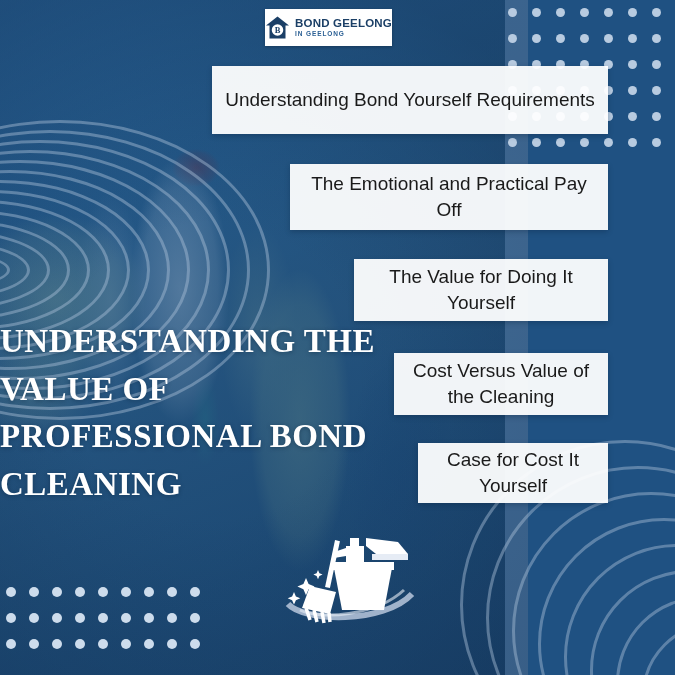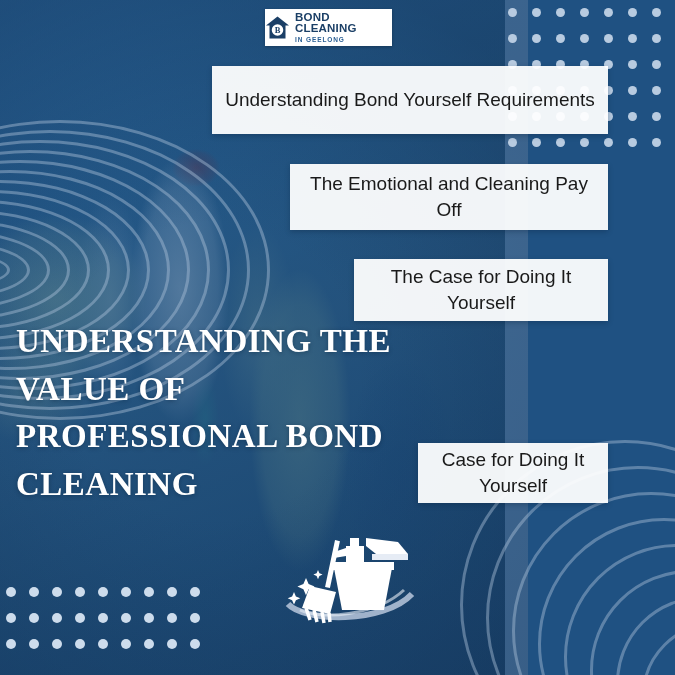--- a/index.html
+++ b/index.html
@@ -95,21 +95,21 @@
     color:#1b3f66;
   }
   .logo-sub {
     font-family:"Liberation Sans", sans-serif;
     font-weight:bold; font-size:6.5px; letter-spacing:0.9px;
     color:#2a5f94; margin-top:2px;
   }
 
   
   .headline {
-    position:absolute; left:16px; top:318px; width:380px;
+    position:absolute; left:0; top:318px; width:380px;
     font-family:"Liberation Serif", serif;
     font-size:33px; line-height:1.44;
     letter-spacing:0.5px;
     color:#ffffff;
     text-transform:uppercase;
     text-shadow:0 1px 4px rgba(10,35,60,0.45);
   }
 
   
   .card {
@@ -249,31 +249,32 @@
       <i style="left: 184px; top: 52px;"></i>
     </div>
 
   <div class="logo-box">
     <svg class="logo-mark" viewBox="0 0 50 50">
       <path d="M25 3 L48 21 L41 21 L41 47 L9 47 L9 21 L2 21 Z" fill="#1b3f66"></path>
       <circle cx="25" cy="30" r="11.5" fill="#ffffff"></circle>
       <text x="25" y="35.5" font-family="Liberation Serif, serif" font-size="17" font-weight="bold" text-anchor="middle" fill="#1b3f66">B</text>
     </svg>
     <span class="logo-text">
-      <span class="logo-title">BOND CLEANING</span>
+      <span class="logo-title">BOND GEELONG</span>
       <span class="logo-sub">IN GEELONG</span>
     </span>
   </div>
 
   <h1 class="headline">Understanding the Value of Professional Bond Cleaning</h1>
 
   <div class="card card-1">Understanding Bond Yourself Requirements</div>
-  <div class="card card-2">The Emotional and Cleaning Pay Off</div>
-  <div class="card card-3">The Case for Doing It Yourself</div>
-  <div class="card card-5">Case for Doing It Yourself</div>
+  <div class="card card-2">The Emotional and Practical Pay Off</div>
+  <div class="card card-3">The Value for Doing It Yourself</div>
+  <div class="card card-4">Cost Versus Value of the Cleaning</div>
+  <div class="card card-5">Case for Cost It Yourself</div>
 
   <svg class="clean-icon" viewBox="0 0 140 112">
 
     <path d="M8 88 C24 106 104 108 132 78" stroke="#b9c7dc" stroke-width="6" fill="none" opacity="0.85"></path>
     <path d="M20 94 C40 104 96 100 124 74" stroke="#e8eef7" stroke-width="3" fill="none" opacity="0.6"></path>
 
     <path d="M86 22 L118 26 L128 38 L96 38 L86 30 Z" fill="#ffffff"></path>
     <path d="M92 38 L128 38 L128 44 L92 44 Z" fill="#e6ecf5"></path>
 
     <path d="M54 52 L112 52 L104 94 L62 94 Z" fill="#ffffff"></path>

